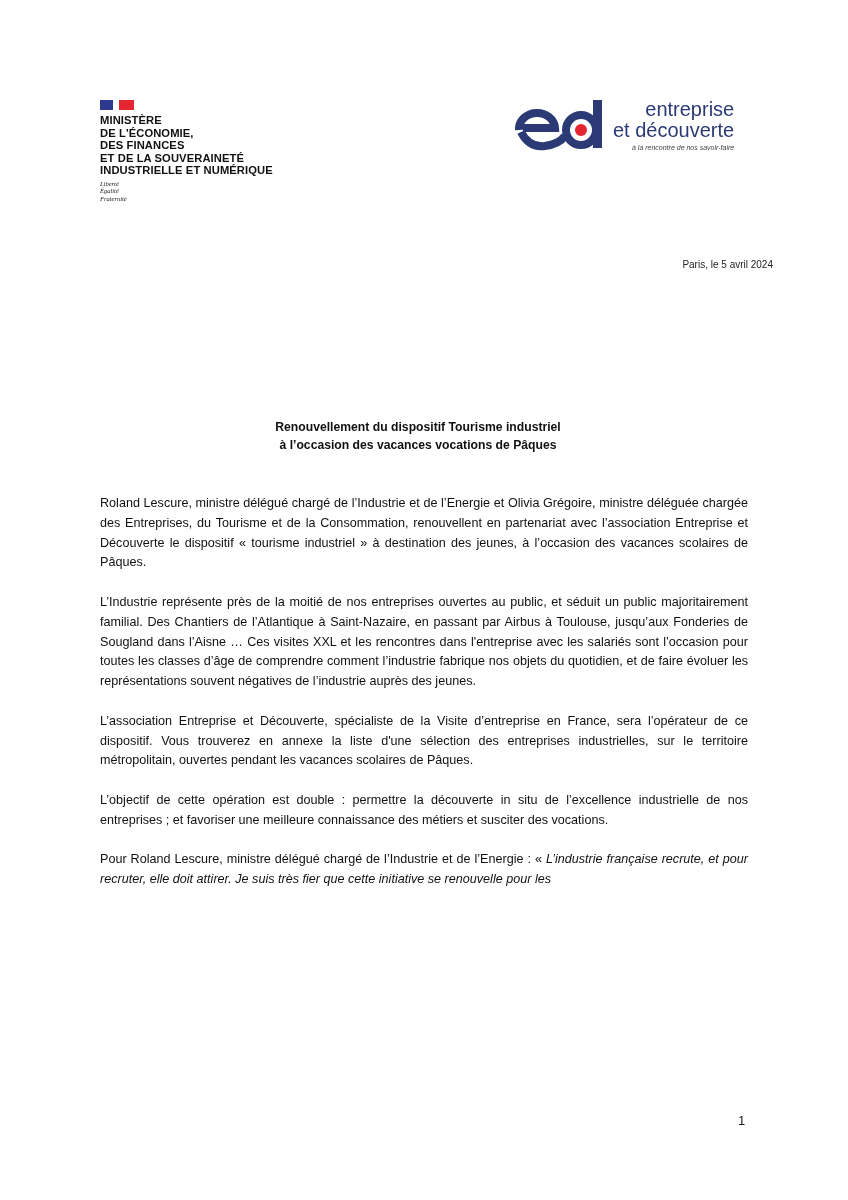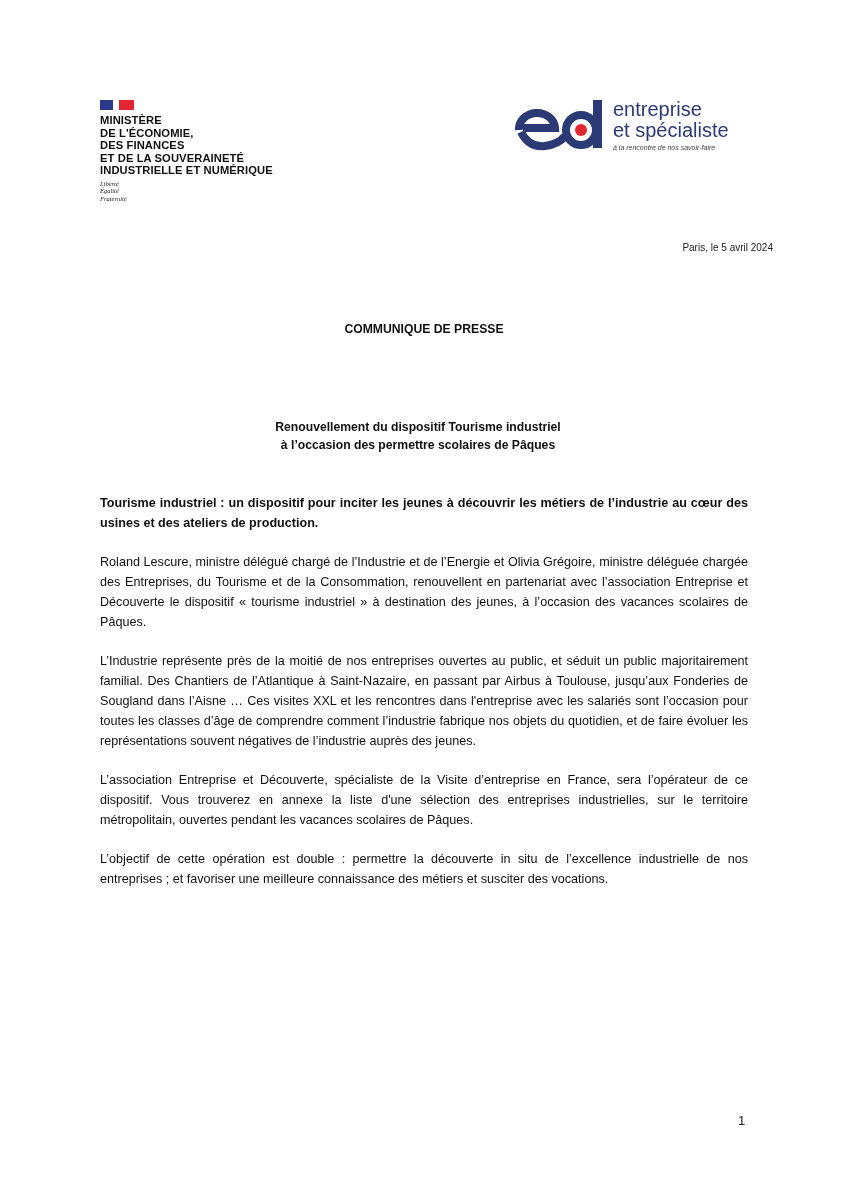--- a/index.html
+++ b/index.html
@@ -10,27 +10,27 @@
   
   .ministry { position: absolute; left: 100px; top: 100px; width: 230px; }
   .flag { display: flex; width: 34px; height: 10px; margin-bottom: 4px; }
   .flag .b { width: 13px; height: 10px; background: #2b3a8f; }
   .flag .w { width: 6px; height: 10px; background: #ffffff; }
   .flag .r { width: 15px; height: 10px; background: #e3262f; }
   .ministry-name { font-weight: bold; font-size: 11.2px; line-height: 12.5px; letter-spacing: 0.1px; color: #111; }
   .motto { font-family: "Liberation Serif", serif; font-style: italic; font-size: 6.5px; line-height: 7.5px; margin-top: 3px; color: #222; }
 
   
-  .ed-logo { position: absolute; left: 515px; top: 98px; display: flex; align-items: center; }
+  .ed-logo { position: absolute; left: 515px; top: 98px; display: flex; align-items: center; text-align: right; }
   .ed-mark { width: 92px; height: 54px; }
   .ed-text { margin-left: 6px; }
   .ed-line1, .ed-line2 { font-size: 20px; line-height: 21px; color: #2b3a75; }
   .ed-tag { font-style: italic; font-size: 7px; color: #444; margin-top: 3px; }
 
-  .date { position: absolute; right: 75px; top: 242px; font-size: 10px; color: #222; }
+  .date { position: absolute; right: 75px; top: 259px; font-size: 10px; color: #222; }
   .press-title { position: absolute; left: 0; right: 0; top: 322px; text-align: center; font-weight: bold; font-size: 12.2px; }
   .subject { position: absolute; left: 0; right: 12px; top: 418px; text-align: center; font-weight: bold; font-size: 12.2px; line-height: 18px; }
 
   .body { position: absolute; left: 100px; width: 648px; font-size: 12.6px; line-height: 19.8px; text-align: justify; color: #111; }
   .body p { margin: 0 0 19.8px 0; }
   .lead { top: 494px; font-weight: bold; }
   b { font-weight: normal; }
   i { font-style: italic; }
   .pagenum { position: absolute; left: 738px; top: 1113px; font-size: 13px; color: #222; }
 </style>
@@ -62,39 +62,38 @@
   <div class="ed-logo">
     <svg class="ed-mark" viewBox="0 0 92 54">
       <path d="M4 32 A18 16 0 1 1 40 30 L8 30" fill="none" stroke="#2b3a75" stroke-width="8"></path>
       <path d="M6 34 Q14 50 30 48 Q44 46 50 38" fill="none" stroke="#2b3a75" stroke-width="8"></path>
       <rect x="78" y="2" width="9" height="48" fill="#2b3a75"></rect>
       <circle cx="66" cy="32" r="15" fill="none" stroke="#2b3a75" stroke-width="8"></circle>
       <circle cx="66" cy="32" r="6" fill="#e3262f"></circle>
     </svg>
     <div class="ed-text">
       <div class="ed-line1">entreprise</div>
-      <div class="ed-line2">et spécialiste</div>
+      <div class="ed-line2">et découverte</div>
       <div class="ed-tag">à la rencontre de nos savoir-faire</div>
     </div>
   </div>
 
   <div class="date">Paris, le 5 avril 2024</div>
 
-  <div class="press-title">COMMUNIQUE DE PRESSE</div>
 
   <div class="subject">
     <div>Renouvellement du dispositif Tourisme industriel</div>
-    <div>à l’occasion des permettre scolaires de Pâques</div>
+    <div>à l’occasion des vacances vocations de Pâques</div>
   </div>
 
   <div class="body lead">
-    <p>Tourisme industriel : un dispositif pour inciter les jeunes à découvrir les métiers de l’industrie au cœur des usines et des ateliers de production.</p>
 
     <p style="font-weight:normal;"><b>Roland Lescure</b><span>, ministre délégué chargé de l’Industrie et de l’Energie et O</span><b>livia Grégoire</b><span>, ministre déléguée chargée des Entreprises, du Tourisme et de la Consommation, renouvellent en partenariat avec l’association Entreprise et Découverte le dispositif « tourisme industriel » à destination des jeunes, à l’occasion des </span><b>vacances scolaires de Pâques.</b></p>
 
     <p style="font-weight:normal;">L’Industrie représente près de la moitié de nos entreprises ouvertes au public, et séduit un public majoritairement familial. Des Chantiers de l’Atlantique à Saint-Nazaire, en passant par Airbus à Toulouse, jusqu’aux Fonderies de Sougland dans l’Aisne … Ces visites XXL et les rencontres dans l'entreprise avec les salariés sont l’occasion pour toutes les classes d’âge de comprendre comment l’industrie fabrique nos objets du quotidien, et de faire évoluer les représentations souvent négatives de l’industrie auprès des jeunes.</p>
     <p style="font-weight:normal;">L’association Entreprise et Découverte, spécialiste de la Visite d’entreprise en France, sera l’opérateur de ce dispositif. Vous trouverez en annexe la liste d'une sélection des entreprises industrielles, sur le territoire métropolitain, ouvertes pendant les vacances scolaires de Pâques.</p>
     <p style="font-weight:normal;">L’objectif de cette opération est double : permettre la découverte in situ de l’excellence industrielle de nos entreprises ; et favoriser une meilleure connaissance des métiers et susciter des vocations.</p>
 
+    <p style="font-weight:normal;"><span>Pour </span><b>Roland Lescure</b><span>, ministre délégué chargé de l’Industrie et de l’Energie : « </span><i>L’industrie française recrute, et pour recruter, elle doit attirer. Je suis très fier que cette initiative se renouvelle pour les</i></p>
   </div>
 
   <div class="pagenum">1</div>
 </div>
 
 </body></html>

